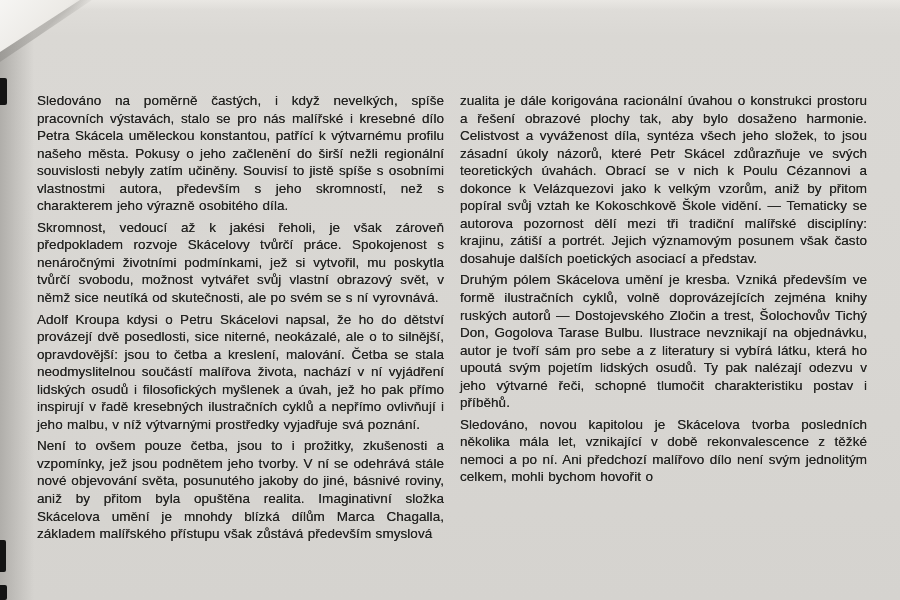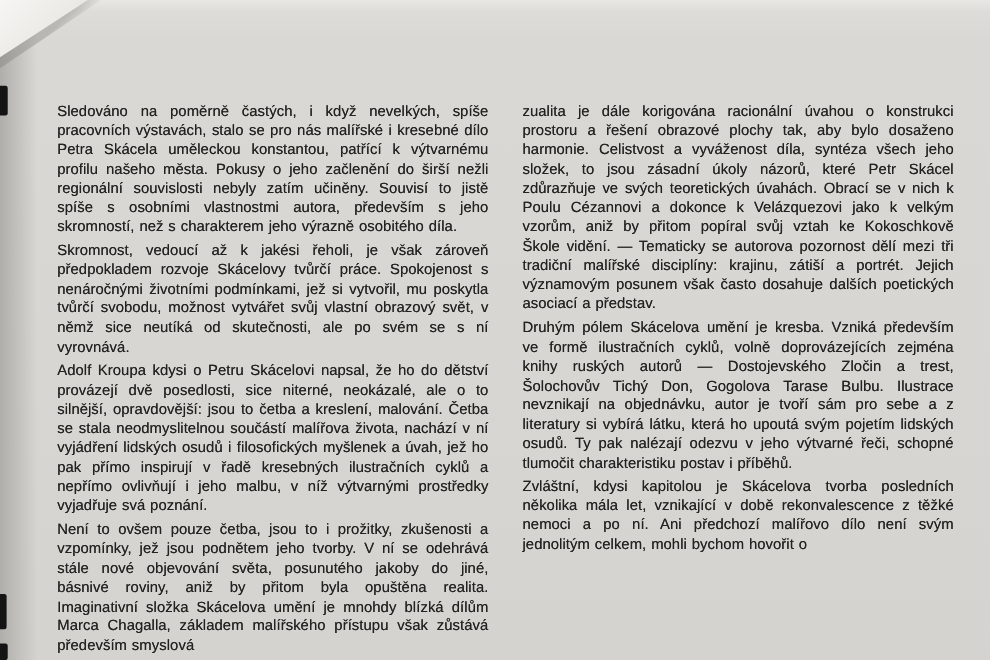--- a/index.html
+++ b/index.html
@@ -70,21 +70,21 @@
   }
   .col {
     flex: 1 1 0;
     text-align: justify;
     font-size: 13.5px;
     line-height: 17.55px;
     letter-spacing: 0.05px;
     word-spacing: 0.6px;
     text-shadow: 0 0 0.4px rgba(32,32,30,0.75);
   }
-  .col p { margin: 0 0 4px 15px; }
+  .col p { margin: 0 0 4px 0; }
 </style>
 </head>
 <body>
 
 <div class="scan">
 
   <div class="edge-top"></div>
   <div class="edge-left"></div>
 
   <div class="fold-wrap">
@@ -101,18 +101,18 @@
     <div class="col">
       <p>Sledováno na poměrně častých, i když nevelkých, spíše pracovních výstavách, stalo se pro nás malířské i kresebné dílo Petra Skácela uměleckou konstantou, patřící k výtvarnému profilu našeho města. Pokusy o jeho začlenění do širší nežli regionální souvislosti nebyly zatím učiněny. Souvisí to jistě spíše s osobními vlastnostmi autora, především s jeho skromností, než s charakterem jeho výrazně osobitého díla.</p>
       <p>Skromnost, vedoucí až k jakési řeholi, je však zároveň předpokladem rozvoje Skácelovy tvůrčí práce. Spokojenost s nenáročnými životními podmínkami, jež si vytvořil, mu poskytla tvůrčí svobodu, možnost vytvářet svůj vlastní obrazový svět, v němž sice neutíká od skutečnosti, ale po svém se s ní vyrovnává.</p>
       <p>Adolf Kroupa kdysi o Petru Skácelovi napsal, že ho do dětství provázejí dvě posedlosti, sice niterné, neokázalé, ale o to silnější, opravdovější: jsou to četba a kreslení, malování. Četba se stala neodmyslitelnou součástí malířova života, nachází v ní vyjádření lidských osudů i filosofických myšlenek a úvah, jež ho pak přímo inspirují v řadě kresebných ilustračních cyklů a nepřímo ovlivňují i jeho malbu, v níž výtvarnými prostředky vyjadřuje svá poznání.</p>
       <p>Není to ovšem pouze četba, jsou to i prožitky, zkušenosti a vzpomínky, jež jsou podnětem jeho tvorby. V ní se odehrává stále nové objevování světa, posunutého jakoby do jiné, básnivé roviny, aniž by přitom byla opuštěna realita. Imaginativní složka Skácelova umění je mnohdy blízká dílům Marca Chagalla, základem malířského přístupu však zůstává především smyslová</p>
     </div>
 
     <div class="col">
       <p>zualita je dále korigována racionální úvahou o konstrukci prostoru a řešení obrazové plochy tak, aby bylo dosaženo harmonie. Celistvost a vyváženost díla, syntéza všech jeho složek, to jsou zásadní úkoly názorů, které Petr Skácel zdůrazňuje ve svých teoretických úvahách. Obrací se v nich k Poulu Cézannovi a dokonce k Velázquezovi jako k velkým vzorům, aniž by přitom popíral svůj vztah ke Kokoschkově Škole vidění. — Tematicky se autorova pozornost dělí mezi tři tradiční malířské disciplíny: krajinu, zátiší a portrét. Jejich významovým posunem však často dosahuje dalších poetických asociací a představ.</p>
       <p>Druhým pólem Skácelova umění je kresba. Vzniká především ve formě ilustračních cyklů, volně doprovázejících zejména knihy ruských autorů — Dostojevského Zločin a trest, Šolochovův Tichý Don, Gogolova Tarase Bulbu. Ilustrace nevznikají na objednávku, autor je tvoří sám pro sebe a z literatury si vybírá látku, která ho upoutá svým pojetím lidských osudů. Ty pak nalézají odezvu v jeho výtvarné řeči, schopné tlumočit charakteristiku postav i příběhů.</p>
-      <p>Zvláštní, kdysi kapitolou je Skácelova tvorba posledních několika mála let, vznikající v době rekonvalescence z těžké nemoci a po ní. Ani předchozí malířovo dílo není svým jednolitým celkem, mohli bychom hovořit o</p>
+      <p>Sledováno, novou kapitolou je Skácelova tvorba posledních několika mála let, vznikající v době rekonvalescence z těžké nemoci a po ní. Ani předchozí malířovo dílo není svým jednolitým celkem, mohli bychom hovořit o</p>
     </div>
 
   </div>
 
 </div>
 
 </body></html>

